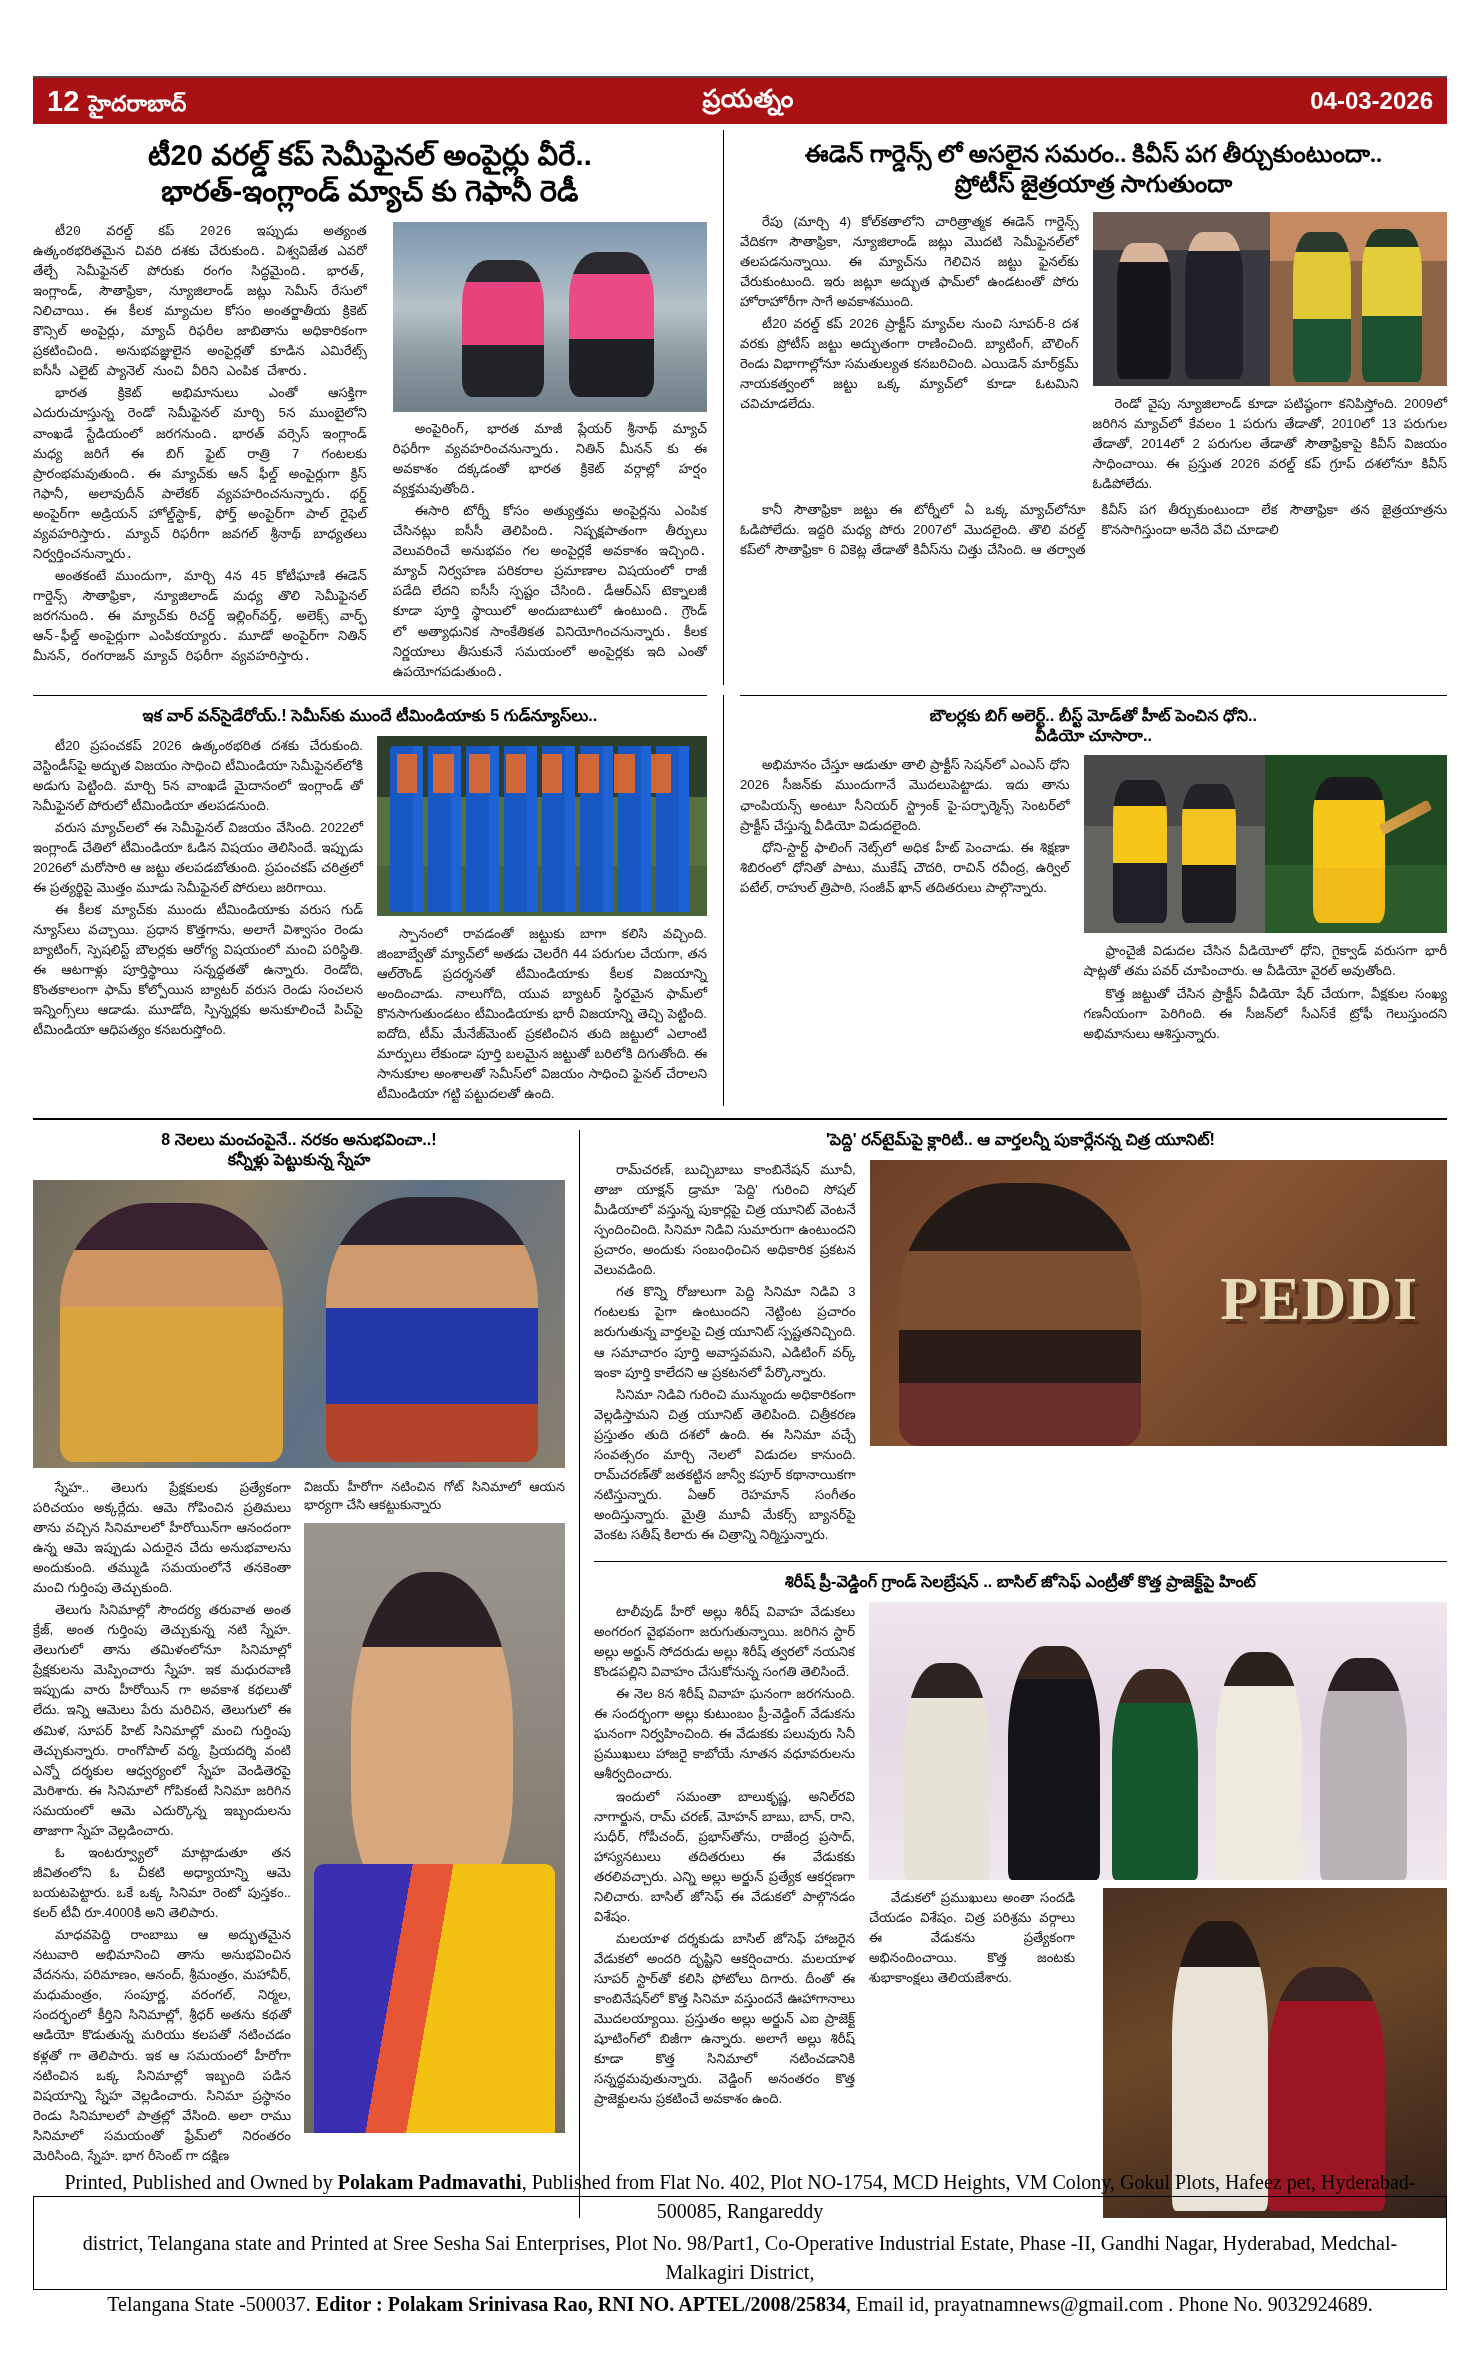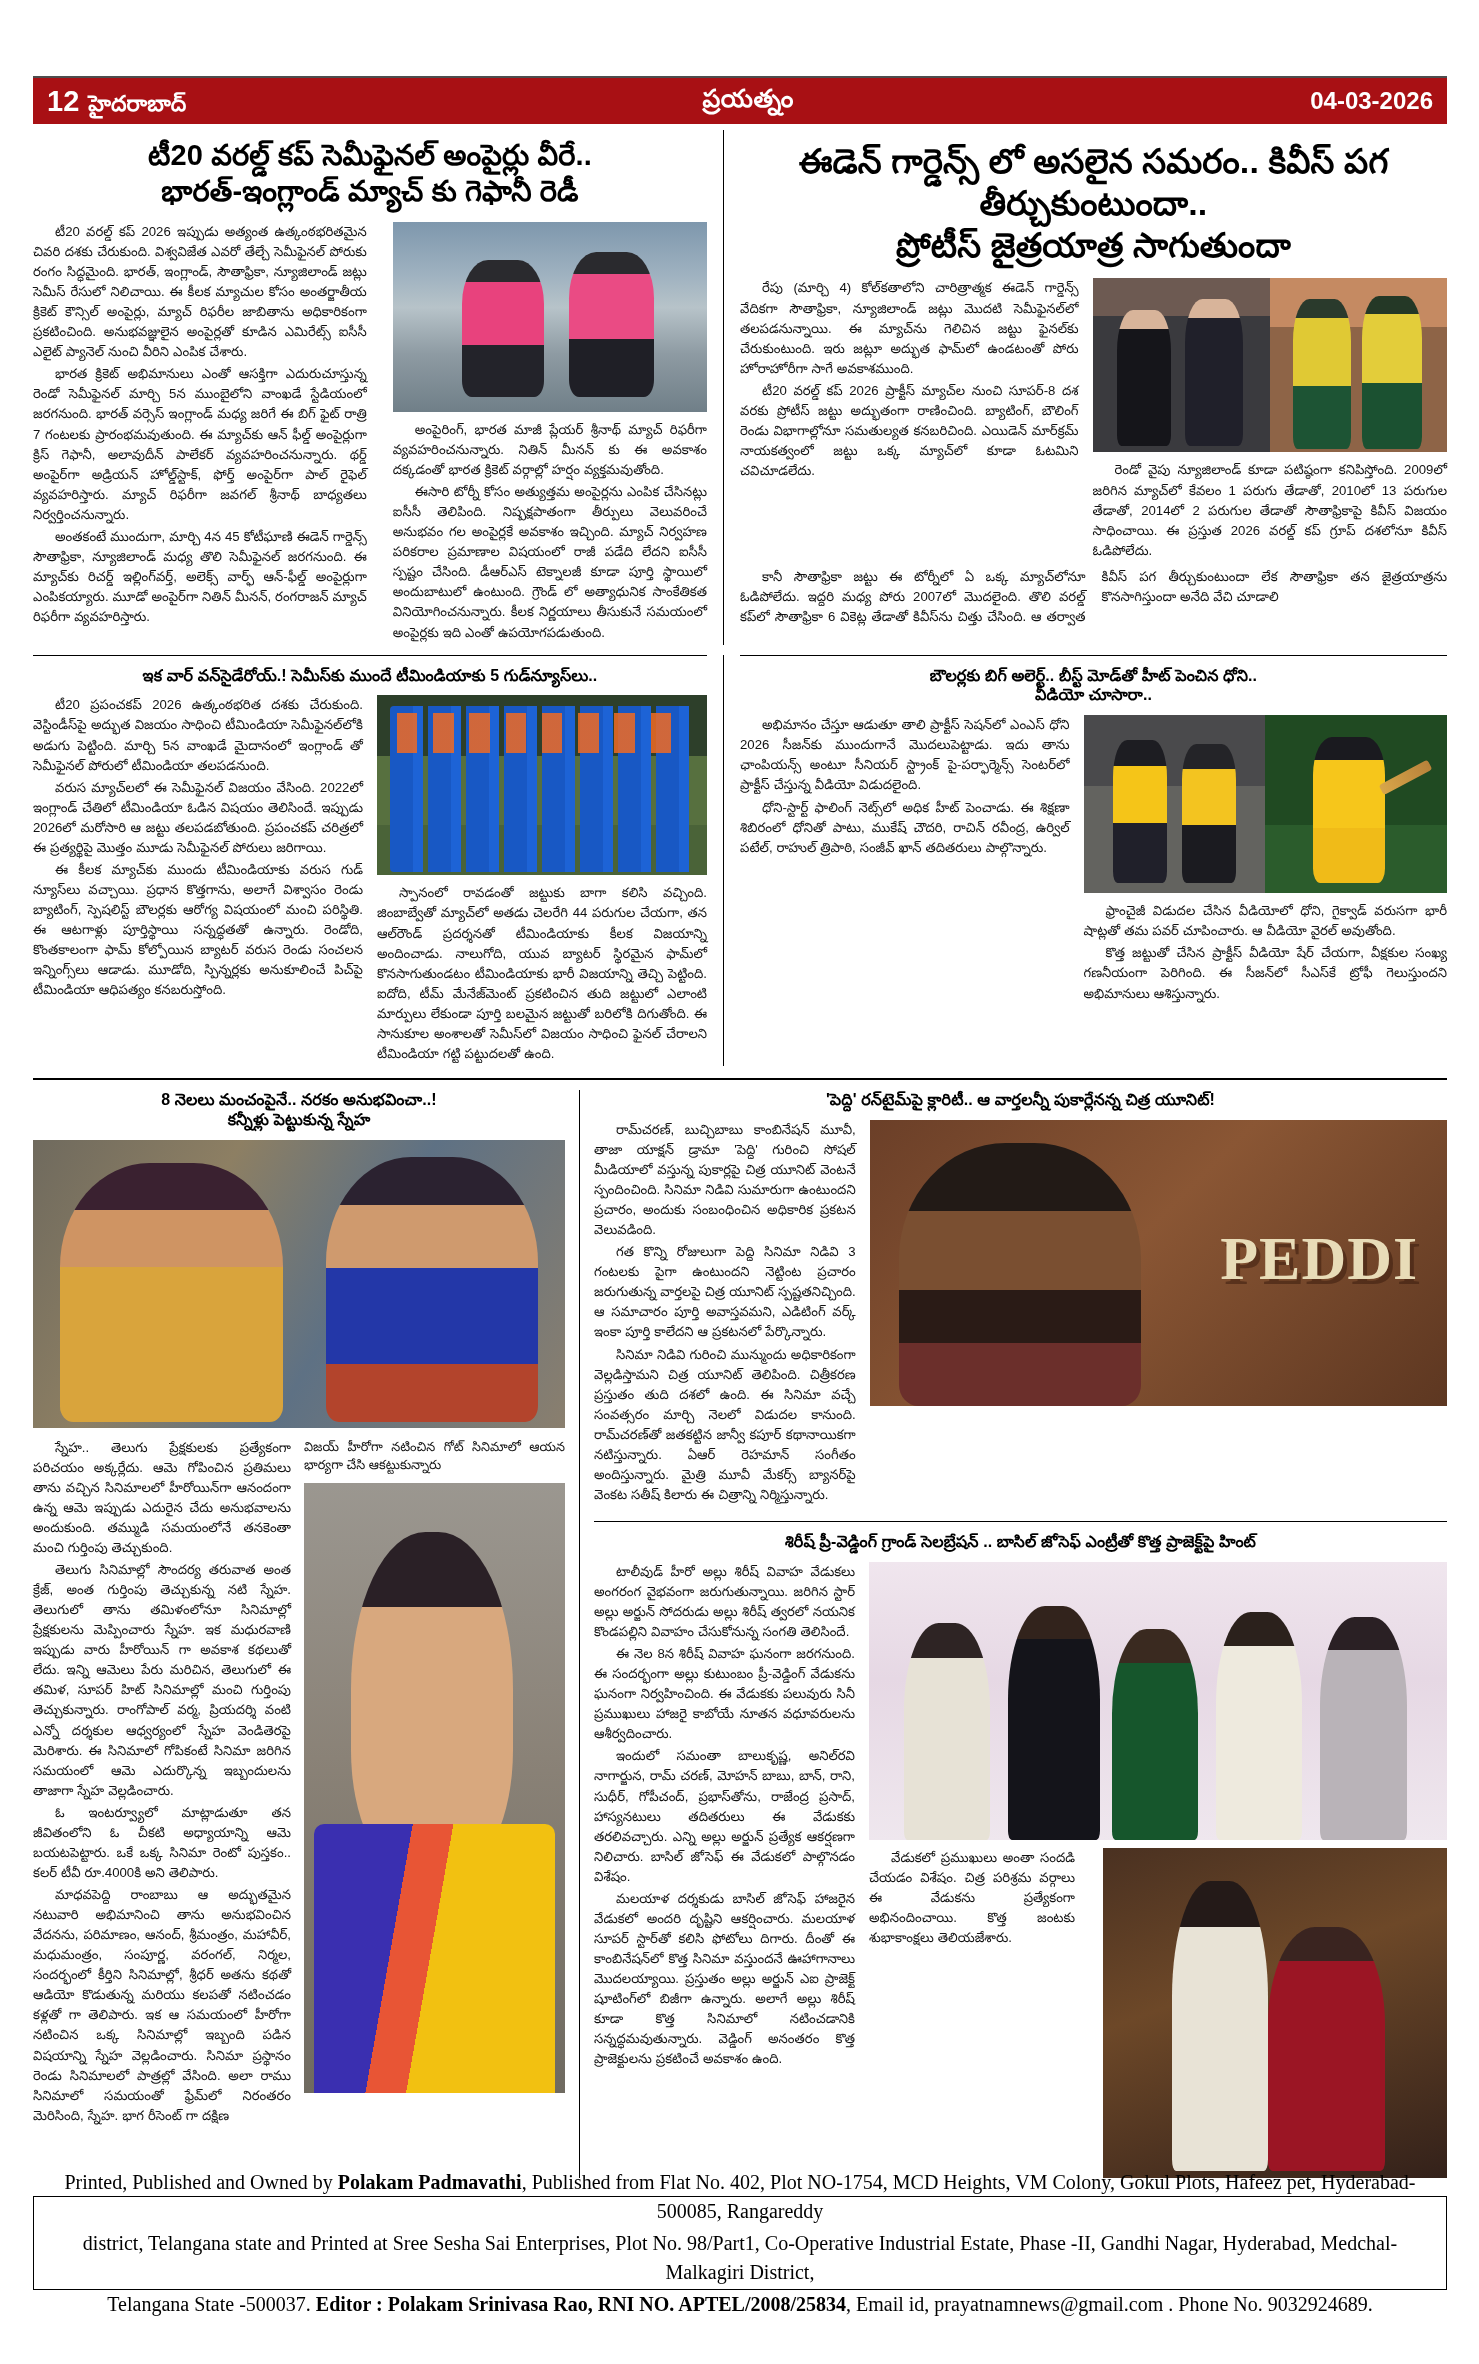--- a/index.html
+++ b/index.html
@@ -28,21 +28,21 @@
   .content { position:absolute; left:33px; top:130px; width:1414px; }
 
   .hrule { border-top:1.4px solid #000; width:100%; }
 
   
   h2.hl {
     font-weight:bold; text-align:center; line-height:1.24;
     color:#000; letter-spacing:.1px;
   }
   .hl-xl { font-size:29px; }
-  .hl-lg { font-size:34px; }
+  .hl-lg { font-size:24px;font-family:Liberation Serif, serif; }
   .hl-md { font-size:16px; }
 
   
   .bodytxt {
     font-size:13.2px; line-height:1.52; text-align:justify;
     color:#111; hyphens:none; word-spacing:.3px;
   }
   .bodytxt p { text-indent:22px; margin-bottom:2px; }
   .cap {
     font-size:12.8px; line-height:1.45; text-align:justify; color:#111;
@@ -220,21 +220,21 @@
   </div>
 
   <div class="content">
 
     <div style="display:flex; gap:0;">
 
       <div style="width:690px; padding-right:16px;">
         <h2 class="hl hl-xl" style="margin-top:8px;">టీ20 వరల్డ్ కప్ సెమీఫైనల్ అంపైర్లు వీరే..</h2>
         <h2 class="hl hl-xl" style="margin-bottom:12px;">భారత్-ఇంగ్లాండ్ మ్యాచ్ కు గెఫానీ రెడీ</h2>
 
-        <div style="display:flex; gap:26px;">
+        <div style="display:flex; gap:26px;font-family:Liberation Mono, monospace;">
           <div style="width:340px;" class="bodytxt">
             <p>టీ20 వరల్డ్ కప్ 2026 ఇప్పుడు అత్యంత ఉత్కంఠభరితమైన చివరి దశకు చేరుకుంది. విశ్వవిజేత ఎవరో తేల్చే సెమీఫైనల్ పోరుకు రంగం సిద్ధమైంది. భారత్, ఇంగ్లాండ్, సౌతాఫ్రికా, న్యూజిలాండ్ జట్లు సెమీస్ రేసులో నిలిచాయి. ఈ కీలక మ్యాచుల కోసం అంతర్జాతీయ క్రికెట్ కౌన్సిల్ అంపైర్లు, మ్యాచ్ రిఫరీల జాబితాను అధికారికంగా ప్రకటించింది. అనుభవజ్ఞులైన అంపైర్లతో కూడిన ఎమిరేట్స్ ఐసీసీ ఎలైట్ ప్యానెల్ నుంచి వీరిని ఎంపిక చేశారు.</p>
             <p>భారత క్రికెట్ అభిమానులు ఎంతో ఆసక్తిగా ఎదురుచూస్తున్న రెండో సెమీఫైనల్ మార్చి 5న ముంబైలోని వాంఖడే స్టేడియంలో జరగనుంది. భారత్ వర్సెస్ ఇంగ్లాండ్ మధ్య జరిగే ఈ బిగ్ ఫైట్ రాత్రి 7 గంటలకు ప్రారంభమవుతుంది. ఈ మ్యాచ్‌కు ఆన్ ఫీల్డ్ అంపైర్లుగా క్రిస్ గెఫానీ, అలావుదీన్ పాలేకర్ వ్యవహరించనున్నారు. థర్డ్ అంపైర్‌గా అడ్రియన్ హోల్డ్‌స్టాక్, ఫోర్త్ అంపైర్‌గా పాల్ రైఫెల్ వ్యవహరిస్తారు. మ్యాచ్ రిఫరీగా జవగల్ శ్రీనాథ్ బాధ్యతలు నిర్వర్తించనున్నారు.</p>
             <p>అంతకంటే ముందుగా, మార్చి 4న 45 కోటీఘాణి ఈడెన్ గార్డెన్స్ సౌతాఫ్రికా, న్యూజిలాండ్ మధ్య తొలి సెమీఫైనల్ జరగనుంది. ఈ మ్యాచ్‌కు రిచర్డ్ ఇల్లింగ్‌వర్త్, అలెక్స్ వార్ఫ్ ఆన్-ఫీల్డ్ అంపైర్లుగా ఎంపికయ్యారు. మూడో అంపైర్‌గా నితిన్ మీనన్, రంగరాజన్ మ్యాచ్ రిఫరీగా వ్యవహరిస్తారు.</p>
           </div>
           <div style="width:320px;">
             <div class="photo ph-umpires" style="width:100%; height:190px; margin-bottom:8px;"></div>
             <div class="bodytxt">
               <p>అంపైరింగ్, భారత మాజీ ప్లేయర్ శ్రీనాథ్ మ్యాచ్ రిఫరీగా వ్యవహరించనున్నారు. నితిన్ మీనన్ కు ఈ అవకాశం దక్కడంతో భారత క్రికెట్ వర్గాల్లో హర్షం వ్యక్తమవుతోంది.</p>
               <p>ఈసారి టోర్నీ కోసం అత్యుత్తమ అంపైర్లను ఎంపిక చేసినట్లు ఐసీసీ తెలిపింది. నిష్పక్షపాతంగా తీర్పులు వెలువరించే అనుభవం గల అంపైర్లకే అవకాశం ఇచ్చింది. మ్యాచ్ నిర్వహణ పరికరాల ప్రమాణాల విషయంలో రాజీ పడేది లేదని ఐసీసీ స్పష్టం చేసింది. డీఆర్ఎస్ టెక్నాలజీ కూడా పూర్తి స్థాయిలో అందుబాటులో ఉంటుంది. గ్రౌండ్ లో అత్యాధునిక సాంకేతికత వినియోగించనున్నారు. కీలక నిర్ణయాలు తీసుకునే సమయంలో అంపైర్లకు ఇది ఎంతో ఉపయోగపడుతుంది.</p>

